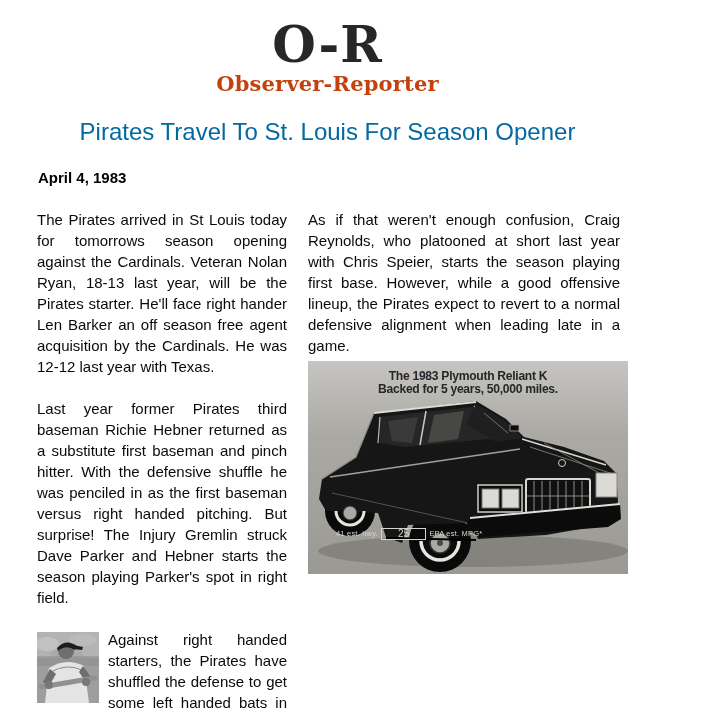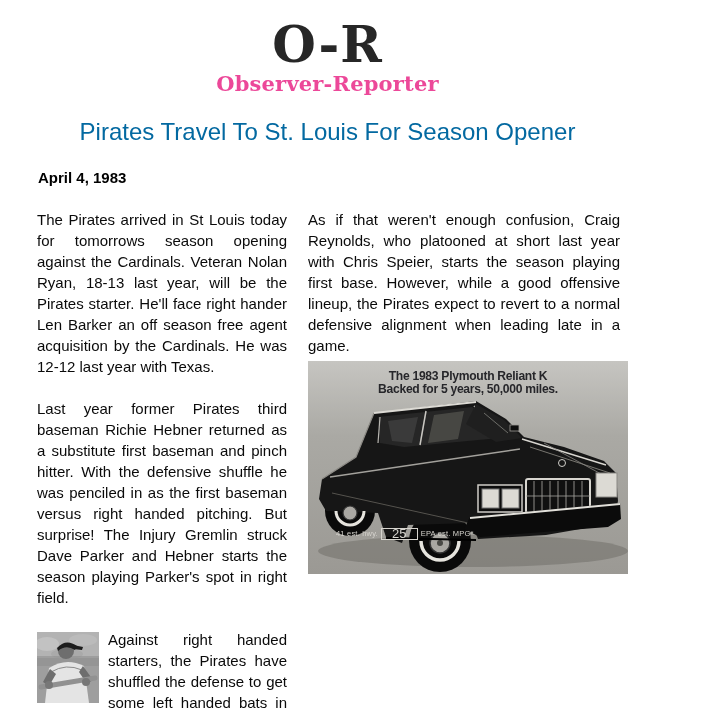--- a/index.html
+++ b/index.html
@@ -8,21 +8,21 @@
     font-family:"Liberation Sans", sans-serif; color:#000; overflow:hidden;
   }
   
   .masthead { padding-top:18px; text-align:center; }
   .logo-initials {
     font-family:"DejaVu Serif", serif; font-weight:bold;
     font-size:50px; line-height:54px; color:#272727; letter-spacing:1px;
   }
   .logo-wordmark {
     font-family:"DejaVu Serif", serif; font-weight:bold;
-    font-size:21px; line-height:22px; color:#ec4899; letter-spacing:0.2px;
+    font-size:21px; line-height:22px; color:#c2410c; letter-spacing:0.2px;
     margin-top:1px;
   }
   
   .headline {
     margin-top:22px; text-align:center;
     font-size:24px; line-height:30px; font-weight:normal; color:#0369a1;
   }
   .dateline { margin:22px 1px 0 38px; font-size:15px; line-height:18px;font-weight:bold; }
   
   .columns { display:flex; margin:22px 35px 0 37px; }
@@ -41,21 +41,21 @@
     position:absolute; top:9px; left:0; width:100%; z-index:2;
     text-align:center; font-weight:bold; font-size:12.5px; line-height:13px;
     color:#26262a; letter-spacing:-0.3px; transform:scaleX(0.97);
   }
   .car-svg { position:absolute; left:0; top:0; width:320px; height:213px; z-index:1; }
   .mpg-line {
     position:absolute; left:28px; top:167px; z-index:2;
     display:flex; align-items:center; gap:3px;
     font-size:7.5px; line-height:10px; color:#d6d4ce; letter-spacing:0.2px;
   }
-  .mpg-box { border:1px solid #d6d4ce; padding:0 10px; font-size:13px; }
+  .mpg-box { border:1px solid #d6d4ce; padding:0 16px; font-size:10px; }
 </style>
 </head>
 <body>
 
 <div class="page">
 
   <div class="masthead">
     <div class="logo-initials">O-R</div>
     <div class="logo-wordmark">Observer-Reporter</div>
   </div>

